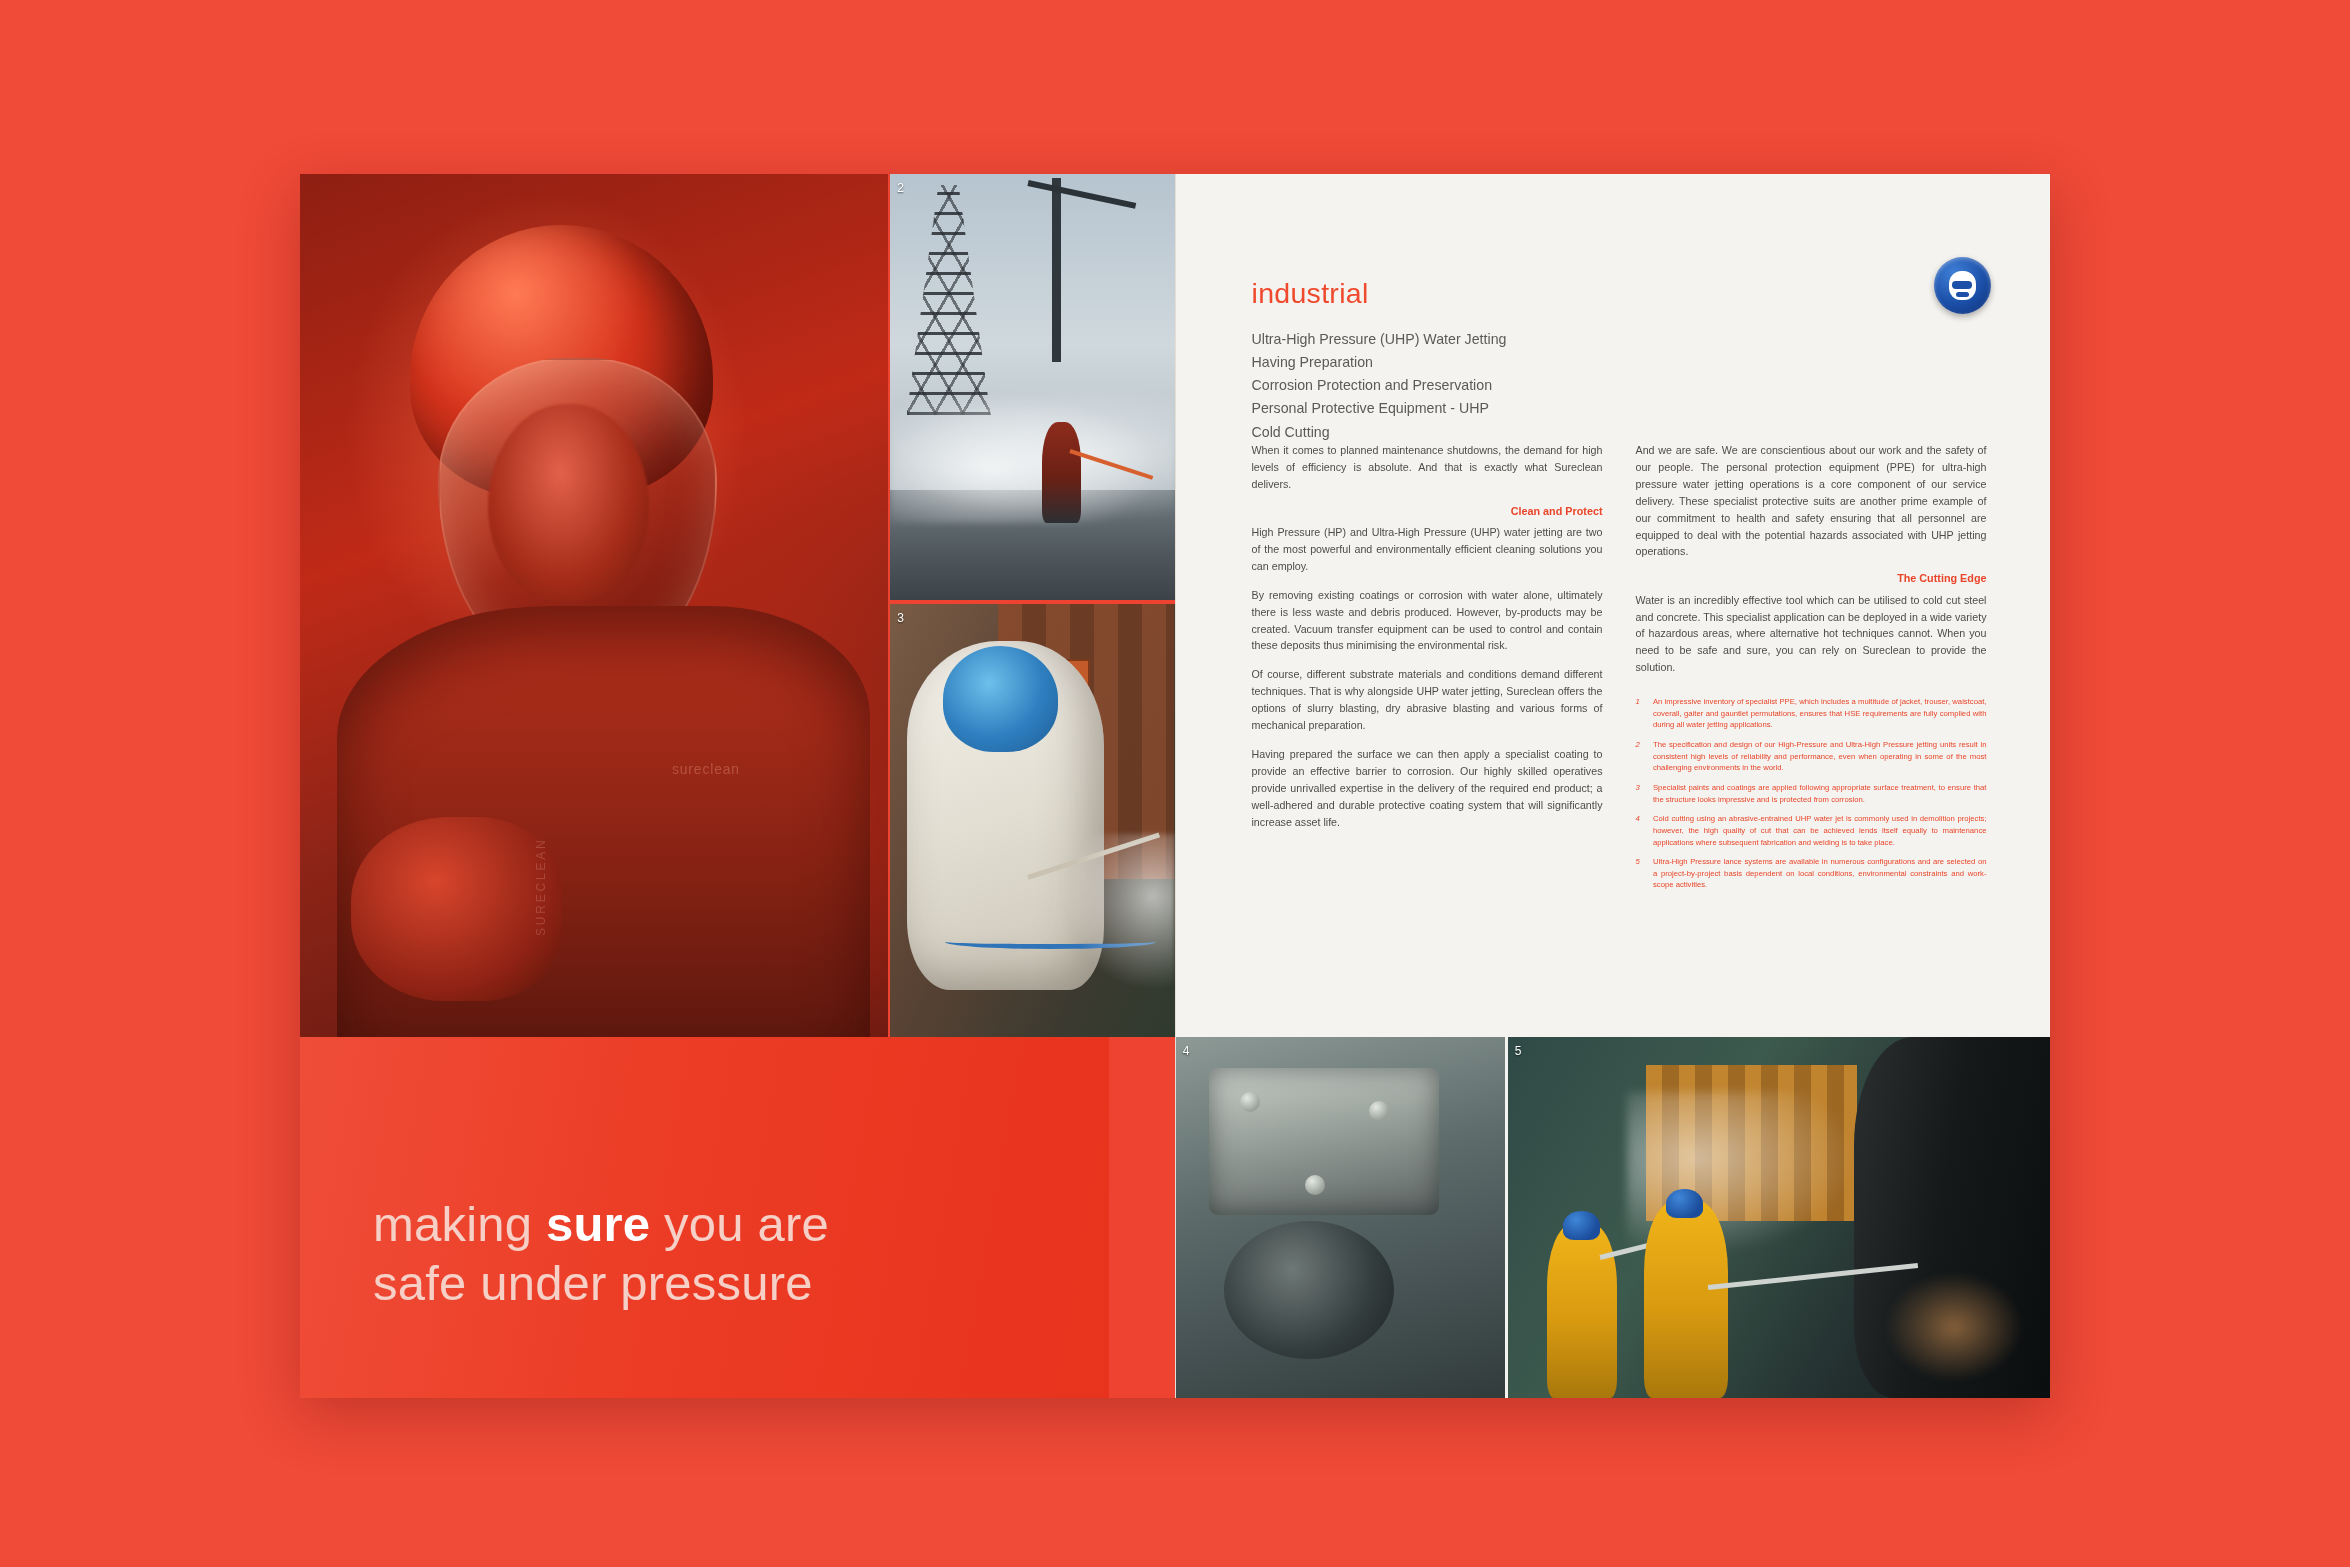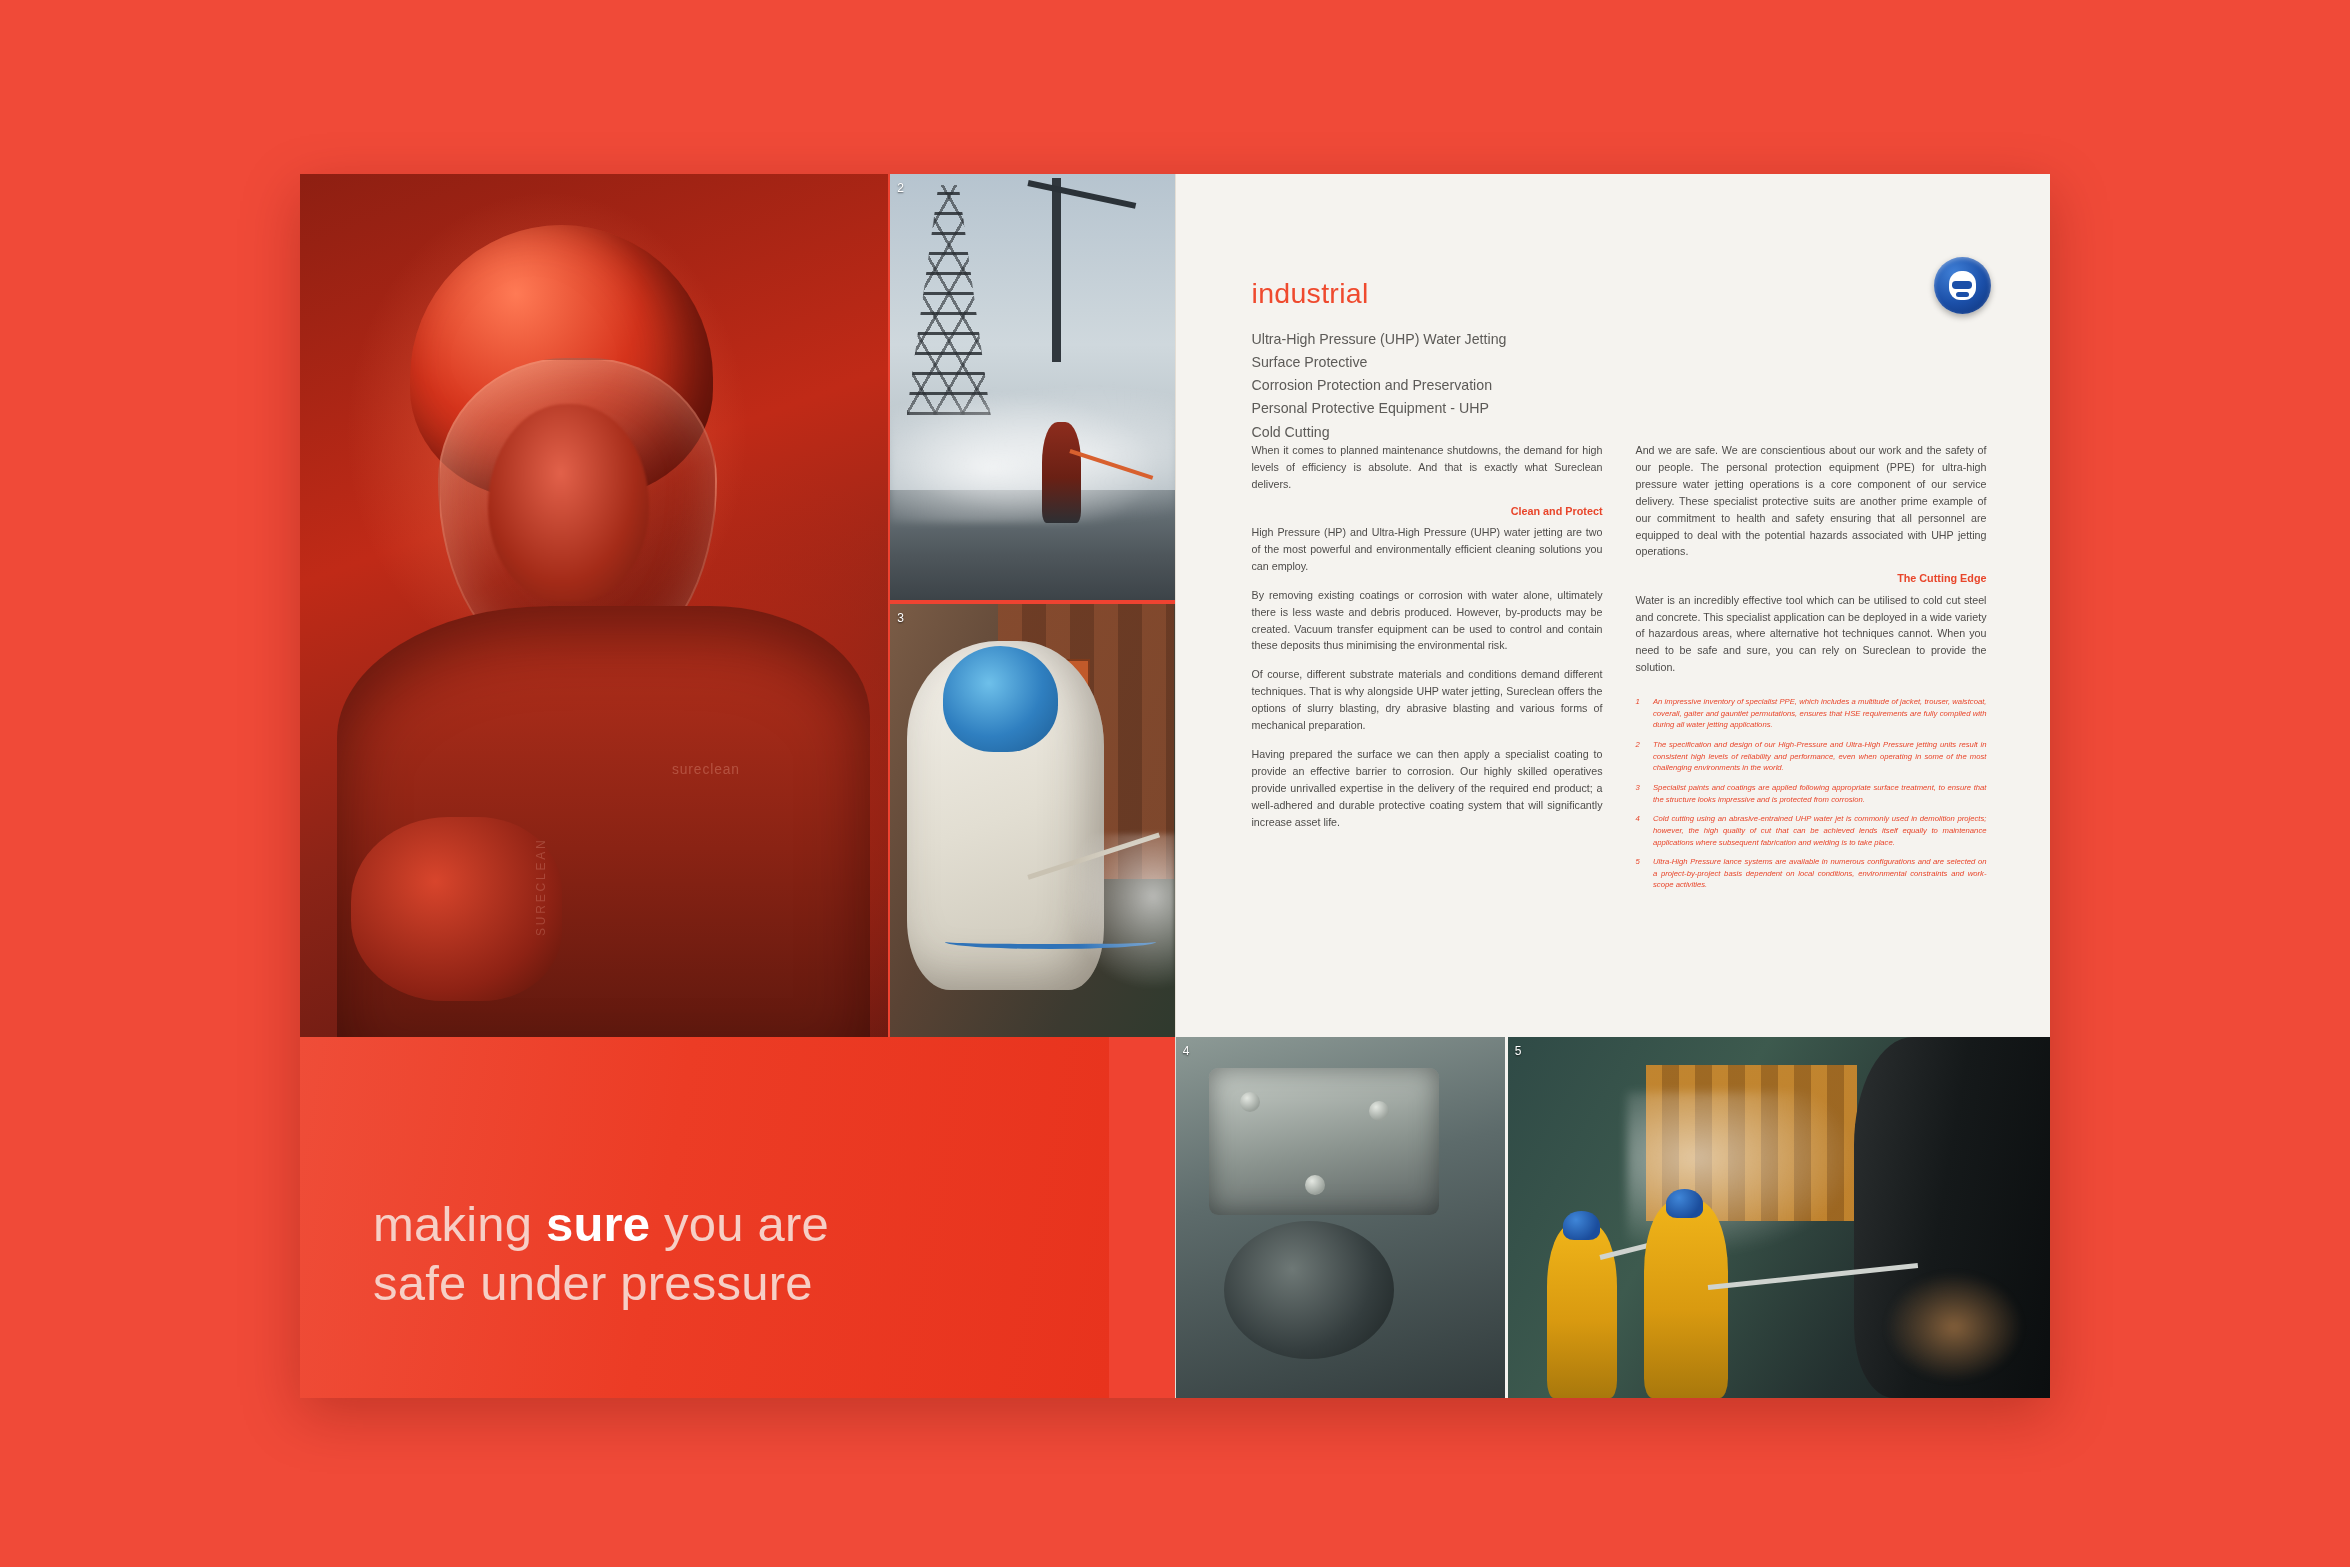--- a/index.html
+++ b/index.html
@@ -306,21 +306,20 @@
     color: #e8452a;
     font-size: 7.7px;
     font-style: italic;
     width: 9.2px;
     flex: 0 0 9.2px;
     line-height: 1.5;
   }
   .fn-txt {
     color: #e8452a;
     font-size: 7.7px;
-    font-style: italic;
     line-height: 1.5;
     text-align: justify;
   }
 
   
   .photo-mach {
     position: absolute;
     left: 0; bottom: 0;
     width: 329px; height: 361px;
     overflow: hidden;
@@ -436,21 +435,21 @@
         </div>
       </div>
     </div>
 
     <div id="right-page">
 
       <div class="page-title">industrial</div>
 
       <div class="service-list">
         <div>Ultra-High Pressure (UHP) Water Jetting</div>
-        <div>Surface Protective</div>
+        <div>Having Preparation</div>
         <div>Corrosion Protection and Preservation</div>
         <div>Personal Protective Equipment - UHP</div>
         <div>Cold Cutting</div>
       </div>
 
       <div class="badge">
         <div class="badge-glyph"></div>
       </div>
 
       <div class="cols">

